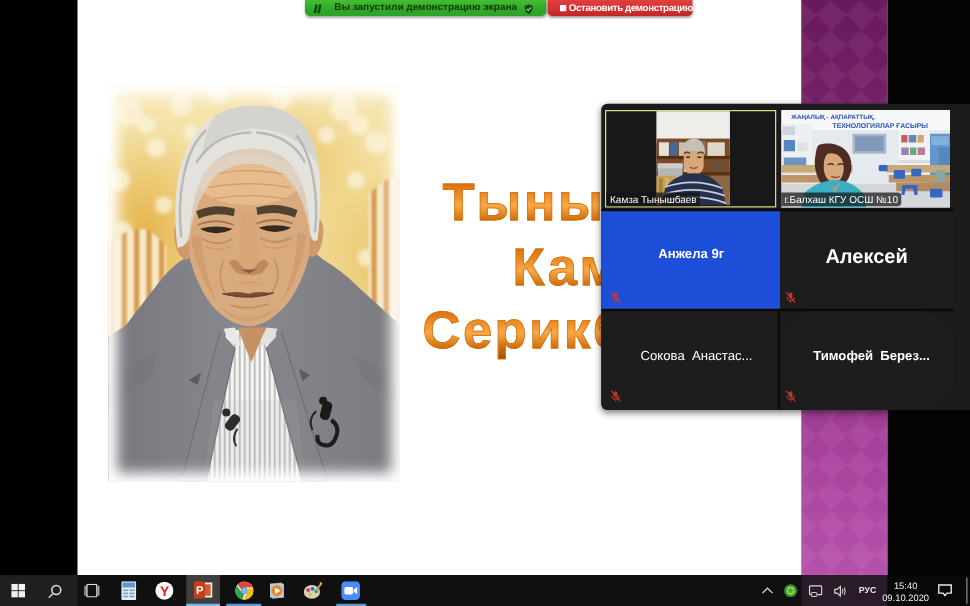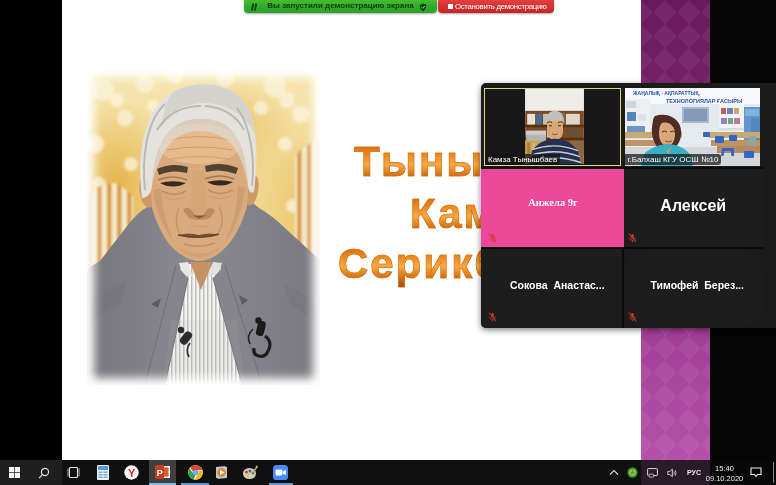--- a/index.html
+++ b/index.html
@@ -288,29 +288,29 @@
       <path d="M38,58 L42,63 L47,58 L43,66 Z" fill="#c89a74"></path>
     </svg>
     <div class="abs" style="left:0;bottom:1px;background:rgba(20,20,20,0.72);color:#fff;
          font-size:8px;line-height:11px;padding:0 3px;border-radius:0 3px 3px 0;white-space:nowrap;">г.Балхаш КГУ ОСШ №10</div>
   </div>
 
   <div class="abs" style="left:0;top:84px;width:282px;height:2px;background:#0a0a0a;"></div>
   <div class="abs" style="left:0;top:163.5px;width:282px;height:2px;background:#0a0a0a;"></div>
   <div class="abs" style="left:140.5px;top:84px;width:2px;height:161px;background:#0a0a0a;"></div>
 
-  <div class="abs" style="left:0;top:86px;width:144px;height:77.5px;background:#ec4899;font-family:Liberation Serif, serif;">
+  <div class="abs" style="left:0;top:86px;width:144px;height:77.5px;background:#1d4ed8;">
     <div class="abs" style="left:0;top:28px;width:100%;text-align:center;color:#fff;font-size:10.5px;font-weight:bold;">Анжела 9г</div>
   </div>
   <div class="abs" style="left:142.5px;top:86px;width:139.5px;height:77.5px;background:#1d1d1d;">
     <div class="abs" style="left:0;top:28px;width:100%;text-align:center;color:#fff;font-size:16px;font-weight:bold;">Алексей</div>
   </div>
 
   <div class="abs" style="left:0;top:165.5px;width:140.5px;height:79.5px;background:#1d1d1d;">
-    <div class="abs" style="left:6px;top:30px;width:100%;text-align:center;color:#fff;font-size:10.5px;font-weight:bold;">Сокова&nbsp; Анастас...</div>
+    <div class="abs" style="left:6px;top:30px;width:100%;text-align:center;color:#fff;font-size:10.5px;font-weight:normal;">Сокова&nbsp; Анастас...</div>
   </div>
   <div class="abs" style="left:142.5px;top:165.5px;width:139.5px;height:79.5px;background:#1d1d1d;border-radius:25px;">
     <div class="abs" style="left:4px;top:30px;width:100%;text-align:center;color:#fff;font-size:10.5px;font-weight:bold;">Тимофей&nbsp; Берез...</div>
   </div>
 
   <svg class="abs" style="left:7px;top:150px;" width="9" height="10" viewBox="0 0 10 11">
       <g opacity="0.88">
         <rect x="3.4" y="1" width="3.2" height="5.5" rx="1.6" fill="#d23b28"></rect>
         <path d="M1.8,5 a3.2,3.2 0 0 0 6.4,0" stroke="#d23b28" stroke-width="1.1" fill="none"></path>
         <rect x="4.5" y="8.2" width="1" height="2" fill="#d23b28"></rect>
@@ -351,21 +351,21 @@
       </g>
   </svg>
   <div class="abs" style="left:0;top:1px;width:100%;text-align:center;font-size:8px;font-weight:bold;color:#123b00;">Вы запустили демонстрацию экрана</div>
   <svg class="abs" style="left:175px;top:2.5px;" width="8" height="9" viewBox="0 0 8 9">
     <path d="M4,0.5 L7.3,1.8 C7.3,5 6,7.3 4,8.4 C2,7.3 0.7,5 0.7,1.8 Z" fill="#0d4a0d"></path>
     <path d="M2.4,4.2 L3.6,5.4 L5.8,3" stroke="#9fdc8f" stroke-width="0.9" fill="none"></path>
   </svg>
 </div>
 <div class="abs" style="left:438px;top:0;width:115.5px;height:12.5px;background:linear-gradient(180deg,#e04040,#d32f2f 60%,#c02626);border-radius:0 0 4px 4px;box-shadow:0 1px 2px rgba(0,0,0,0.35);">
   <div class="abs" style="left:9.5px;top:4px;width:5px;height:5px;background:#fff;"></div>
-  <div class="abs" style="left:17px;top:1.5px;font-size:7.8px;letter-spacing:-0.3px;font-weight:normal;color:#fff;white-space:nowrap;">Остановить демонстрацию</div>
+  <div class="abs" style="left:17px;top:1.5px;font-size:7.8px;letter-spacing:-0.3px;font-weight:bold;color:#fff;white-space:nowrap;">Остановить демонстрацию</div>
 </div>
 
 <div class="abs" id="tb" style="left:0;top:460px;width:776px;height:25px;background:#101010;">
   <div class="abs" style="left:0;top:0;width:62px;height:25px;background:#1f1f1f;"></div>
   <div class="abs" style="left:641px;top:0;width:69px;height:25px;background:#2a1b28;"></div>
   <div class="abs" style="left:710px;top:0;width:66px;height:25px;background:#080808;"></div>
 
   <svg class="abs" style="left:9px;top:7px;" width="11" height="11" viewBox="0 0 11 11">
     <g fill="#f2f2f2">
         <rect x="0" y="0" width="5.2" height="5.2"></rect>

